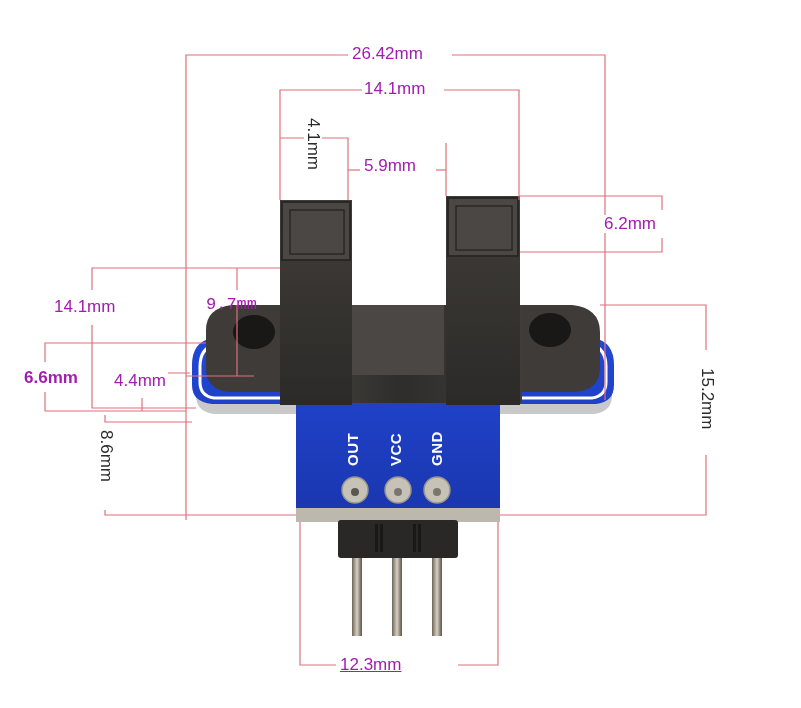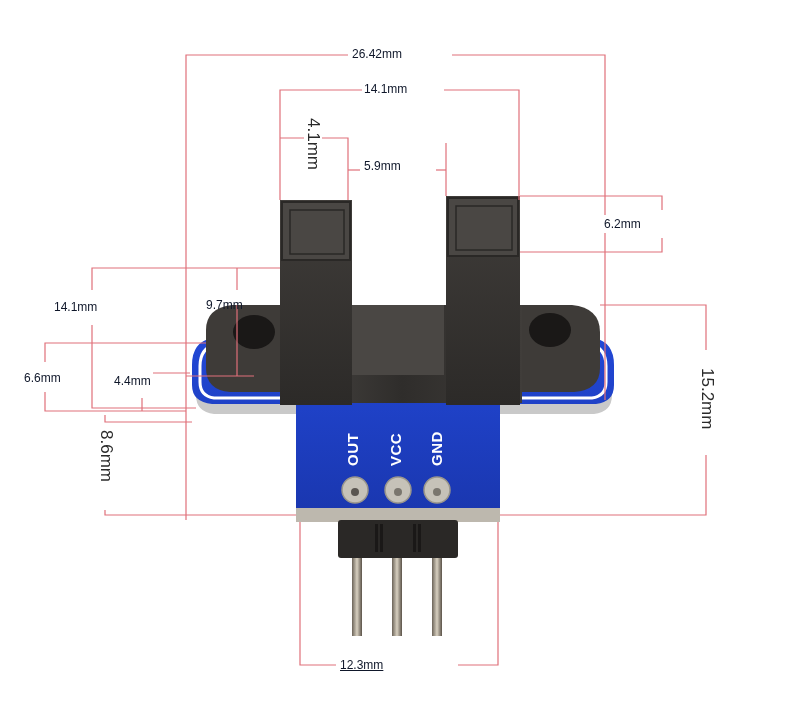--- a/index.html
+++ b/index.html
@@ -1,18 +1,18 @@
 <!DOCTYPE html>
 <html><head>
   <meta charset="utf-8">
   <style>
     html, body { margin: 0; padding: 0; background: #ffffff; }
     body { width: 801px; height: 708px; position: relative; overflow: hidden; font-family: "Liberation Sans", "DejaVu Sans", sans-serif; }
     .stage { position: absolute; left: 0; top: 0; width: 801px; height: 708px; }
-    .dim-label { position: absolute; font-size: 12px; color: #0f172a; background: #ffffff; padding: 0 2px; line-height: 18px; white-space: nowrap; }
+    .dim-label { position: absolute; font-size: 17px; color: #a21caf; background: #ffffff; padding: 0 2px; line-height: 18px; white-space: nowrap; }
     .dim-label.noBg { background: transparent; }
     .vtext { position: absolute; font-size: 17px; color: #2a2a2a; background: #ffffff; white-space: nowrap; transform-origin: left top; transform: rotate(90deg); line-height: 18px; padding: 0 2px; }
     .pcb-label { position: absolute; font-family: "Liberation Sans", sans-serif; font-weight: bold; font-size: 15px; color: #ffffff; transform-origin: left top; transform: rotate(-90deg); white-space: nowrap; letter-spacing: 0.5px; }
     svg { position: absolute; left: 0; top: 0; }
   </style>
 </head>
 <body>
 
 <div class="stage">
 
@@ -134,22 +134,22 @@
       <polyline points="300,522 300,665 336,665"></polyline>
       <polyline points="458,665 498,665 498,522"></polyline>
     </g>
   </svg>
 
   <div class="dim-label" style="left:350px; top:45px;">26.42mm</div>
   <div class="dim-label" style="left:362px; top:80px;">14.1mm</div>
   <div class="dim-label" style="left:362px; top:157px;">5.9mm</div>
   <div class="dim-label" style="left:602px; top:215px;">6.2mm</div>
   <div class="dim-label" style="left:52px; top:298px;">14.1mm</div>
-  <div class="dim-label noBg" style="left:204px; top:296px;">9.7mm</div>
-  <div class="dim-label" style="left:22px; top:369px;">6.6mm</div>
+  <div class="dim-label noBg" style="left:204px; top:296px;font-family:Liberation Mono, monospace;">9.7mm</div>
+  <div class="dim-label" style="left:22px; top:369px;font-weight:bold;">6.6mm</div>
   <div class="dim-label" style="left:112px; top:372px;">4.4mm</div>
   <div class="dim-label" style="left:338px; top:656px;text-decoration:underline;">12.3mm</div>
 
   <div class="vtext" style="left:322px; top:116px;">4.1mm</div>
   <div class="vtext" style="left:115px; top:428px;">8.6mm</div>
   <div class="vtext" style="left:716px; top:366px;">15.2mm</div>
 
   <div class="pcb-label" style="left:344px; top:466px;">OUT</div>
   <div class="pcb-label" style="left:387px; top:466px;">VCC</div>
   <div class="pcb-label" style="left:428px; top:466px;">GND</div>

